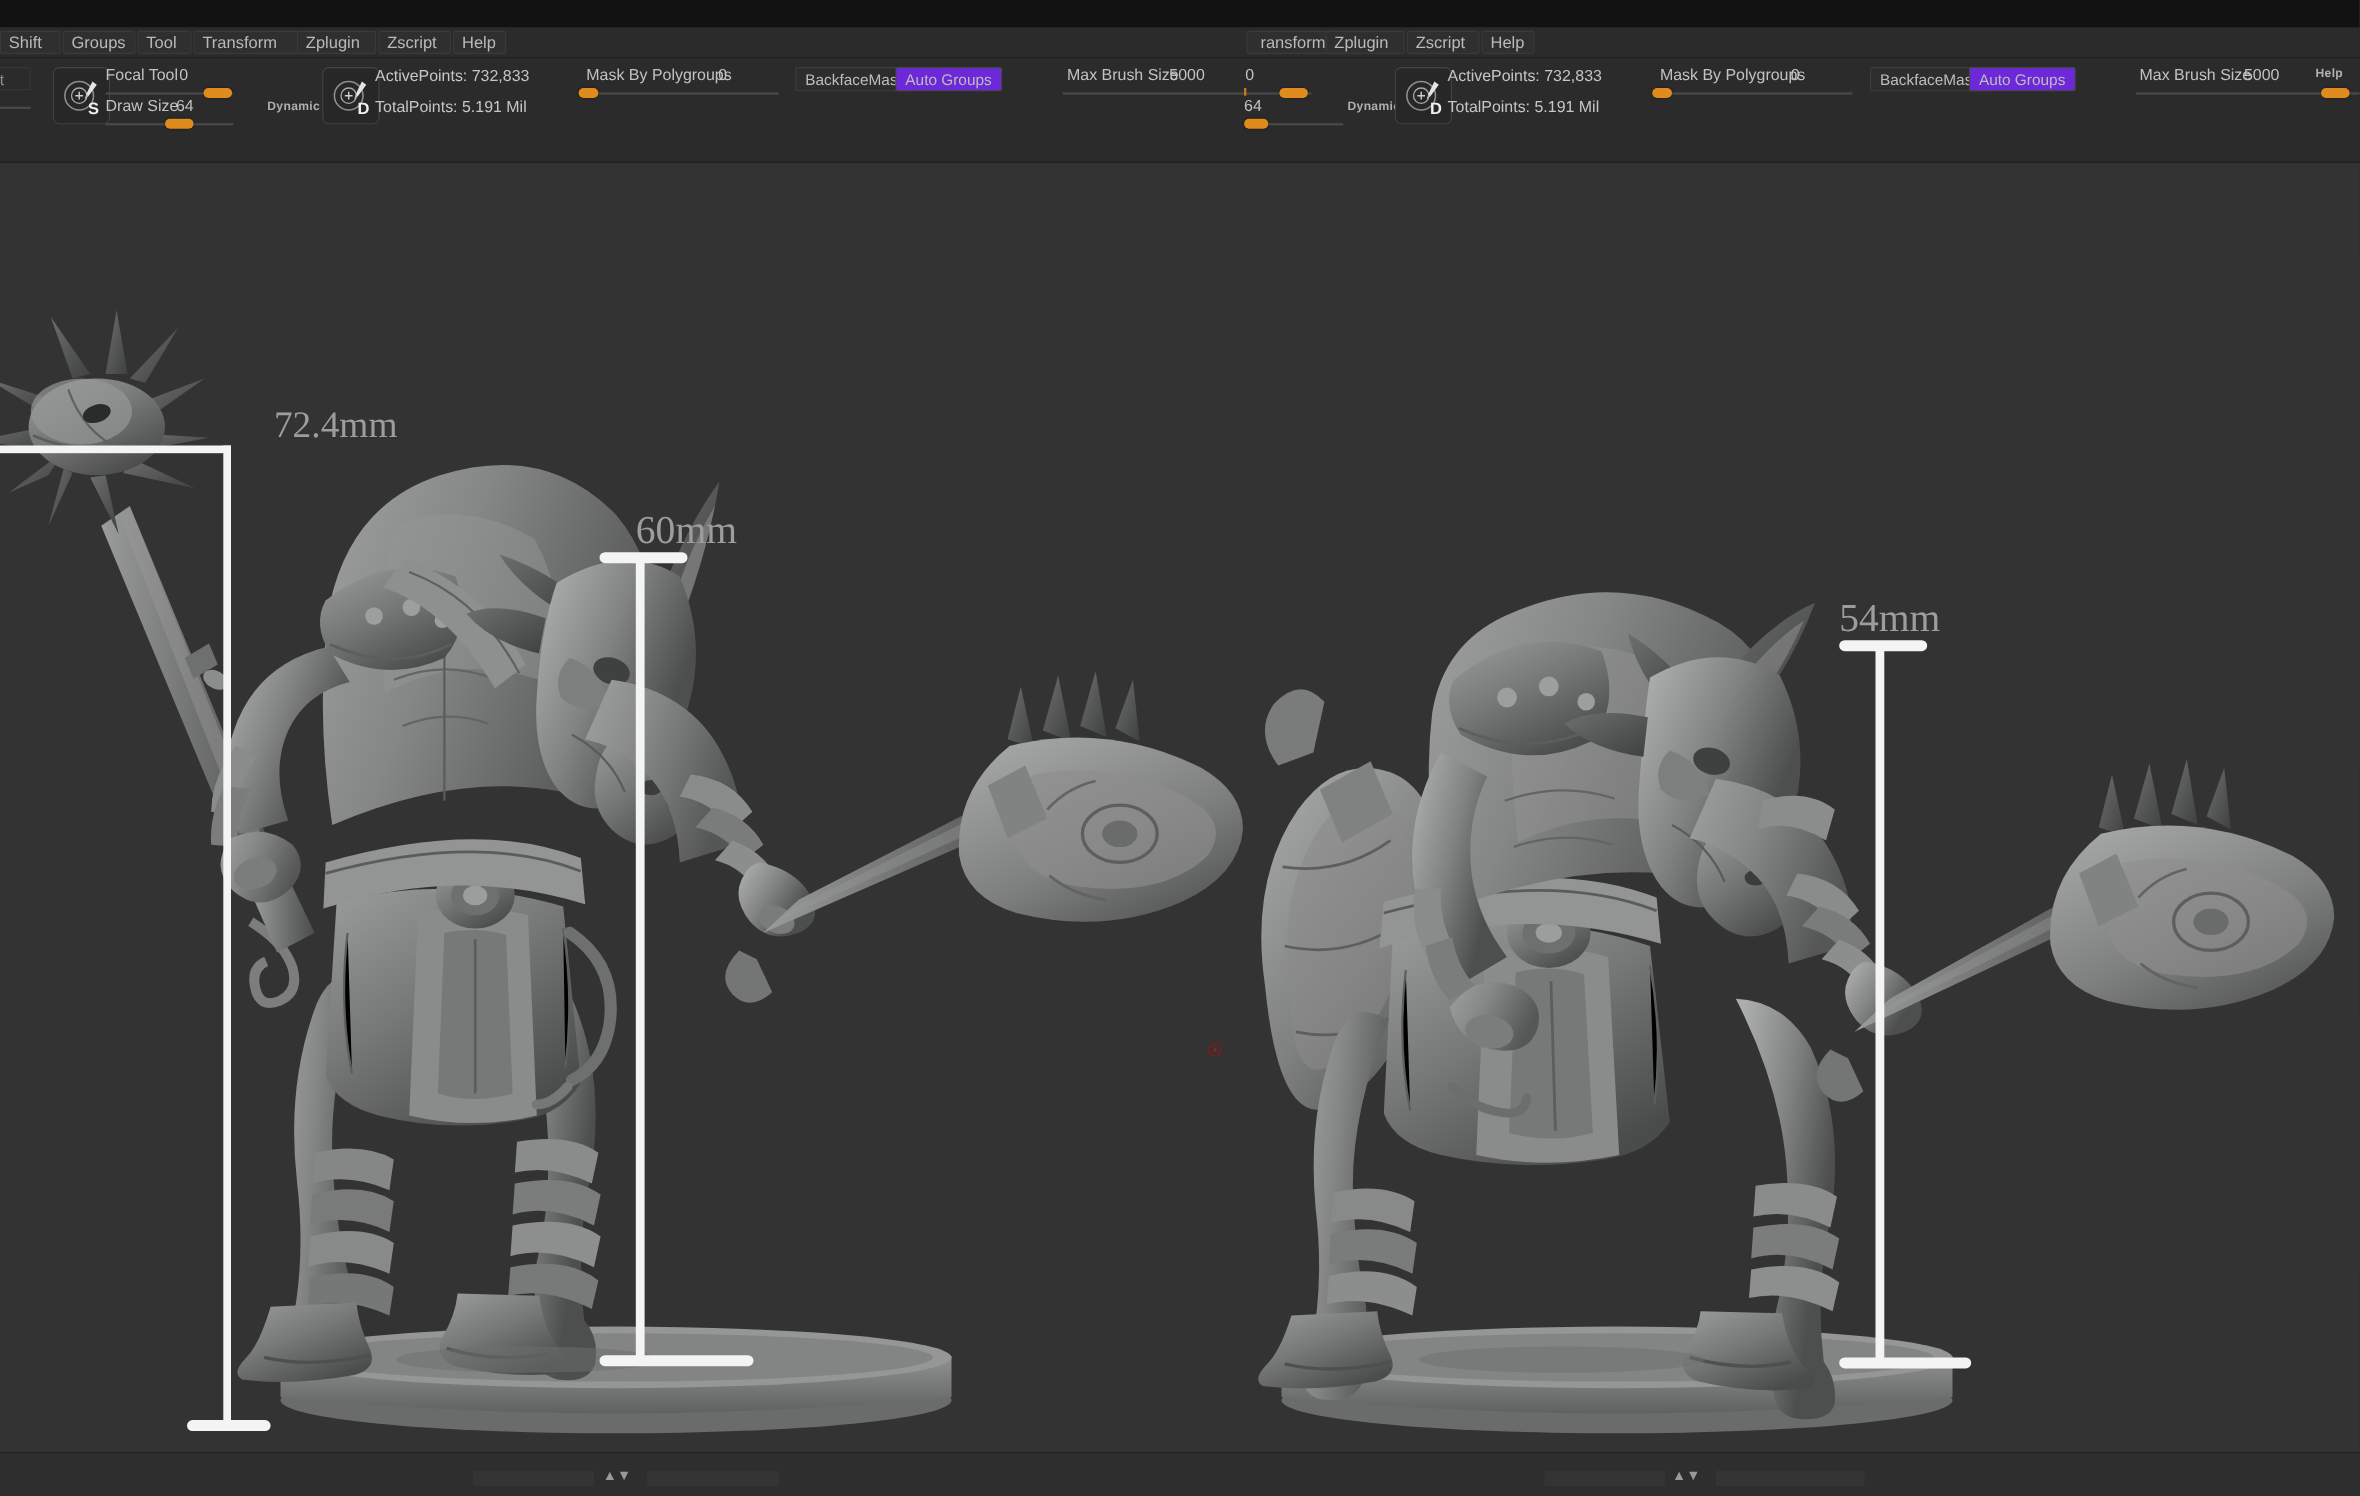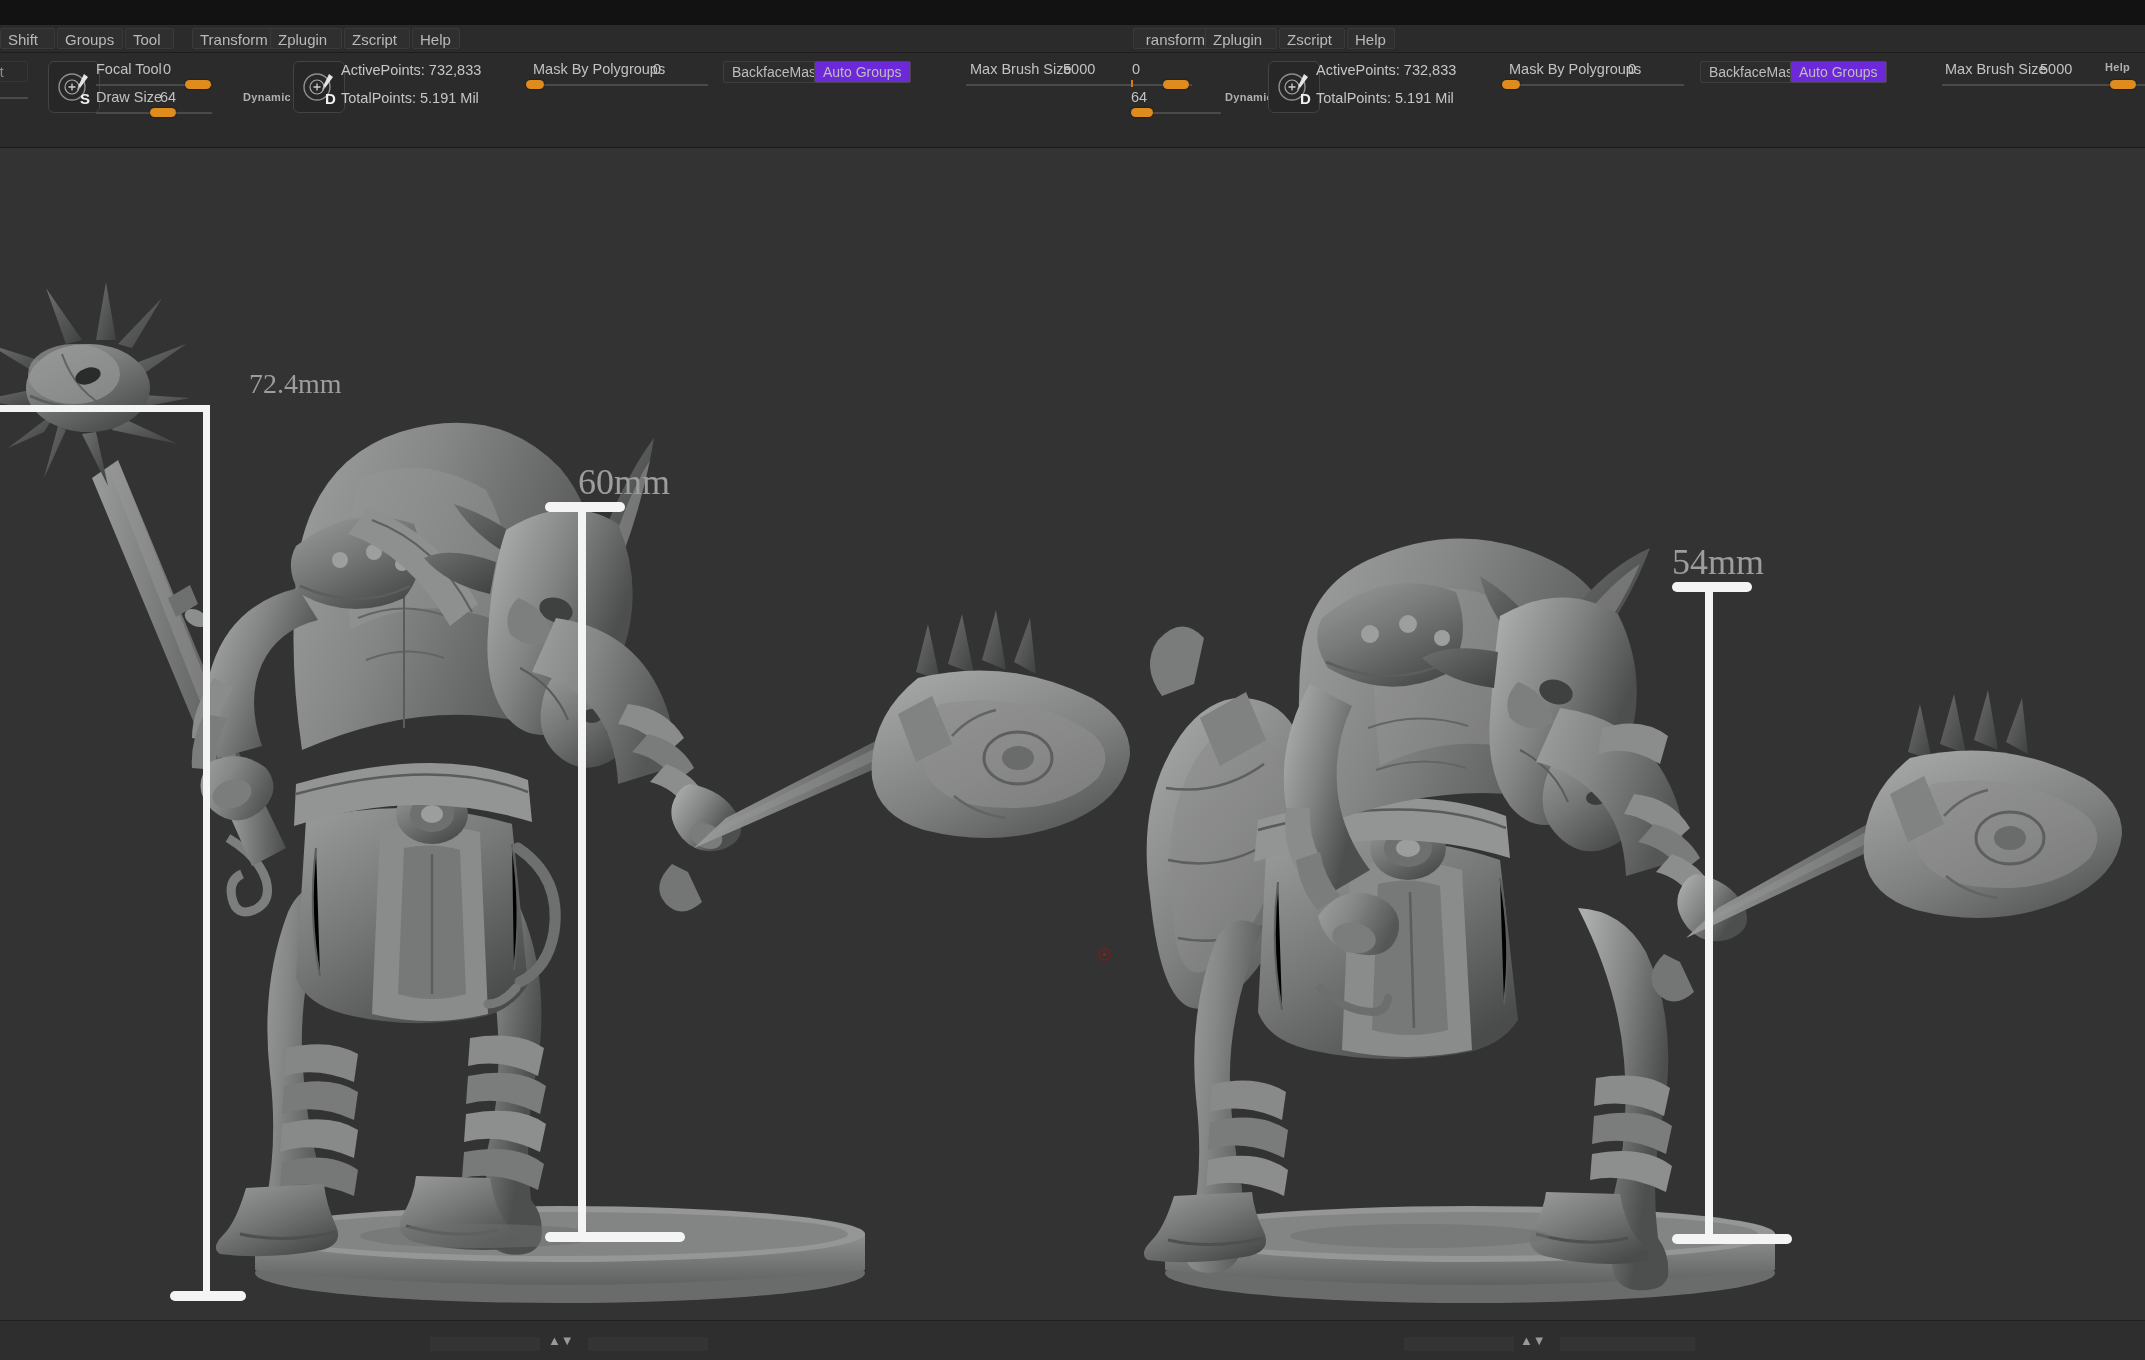--- a/index.html
+++ b/index.html
@@ -68,21 +68,21 @@
 </style>
 </head>
 <body>
 
 <div class="topstrip"></div>
 
 <div class="menubar">
   <div class="menu-item" style="left:0px;width:55px;">Shift</div>
   <div class="menu-item" style="left:57px;width:66px;">Groups</div>
   <div class="menu-item" style="left:125px;width:49px;">Tool</div>
-  <div class="menu-item" style="left:192px;width:96px;">Transform</div>
+  <div class="menu-item" style="left:176px;width:96px;">Transform</div>
   <div class="menu-item" style="left:270px;width:72px;">Zplugin</div>
   <div class="menu-item" style="left:344px;width:66px;">Zscript</div>
   <div class="menu-item" style="left:412px;width:48px;">Help</div>
 
   <div class="menu-item" style="left:1133px;width:80px;text-align:right;">ransform</div>
   <div class="menu-item" style="left:1205px;width:72px;">Zplugin</div>
   <div class="menu-item" style="left:1279px;width:66px;">Zscript</div>
   <div class="menu-item" style="left:1347px;width:48px;">Help</div>
 </div>
 
@@ -514,21 +514,21 @@
     </g>
 
     <ellipse cx="480" cy="1088" rx="120" ry="12" fill="#6e6f6f" opacity=".5"></ellipse>
     <ellipse cx="1420" cy="1088" rx="130" ry="12" fill="#6e6f6f" opacity=".5"></ellipse>
   </svg>
 
   <div>
     <div class="mline" style="left:0px;top:257px;width:210px;height:7px;"></div>
     <div class="mline" style="left:203px;top:257px;width:7px;height:891px;"></div>
     <div class="mcap" style="left:170px;top:1143px;width:76px;"></div>
-    <div class="mtext" style="left:249px;top:220px;font-size:28px;font-family:Liberation Serif, serif;">72.4mm</div>
+    <div class="mtext" style="left:249px;top:220px;font-size:34px;font-family:Liberation Serif, serif;">72.4mm</div>
   </div>
 
   <div>
     <div class="mcap" style="left:545px;top:354px;width:80px;"></div>
     <div class="mline" style="left:578px;top:358px;width:8px;height:732px;"></div>
     <div class="mcap" style="left:545px;top:1084px;width:140px;"></div>
     <div class="mtext" style="left:578px;top:313px;font-size:36px;">60mm</div>
   </div>
 
   <div>

